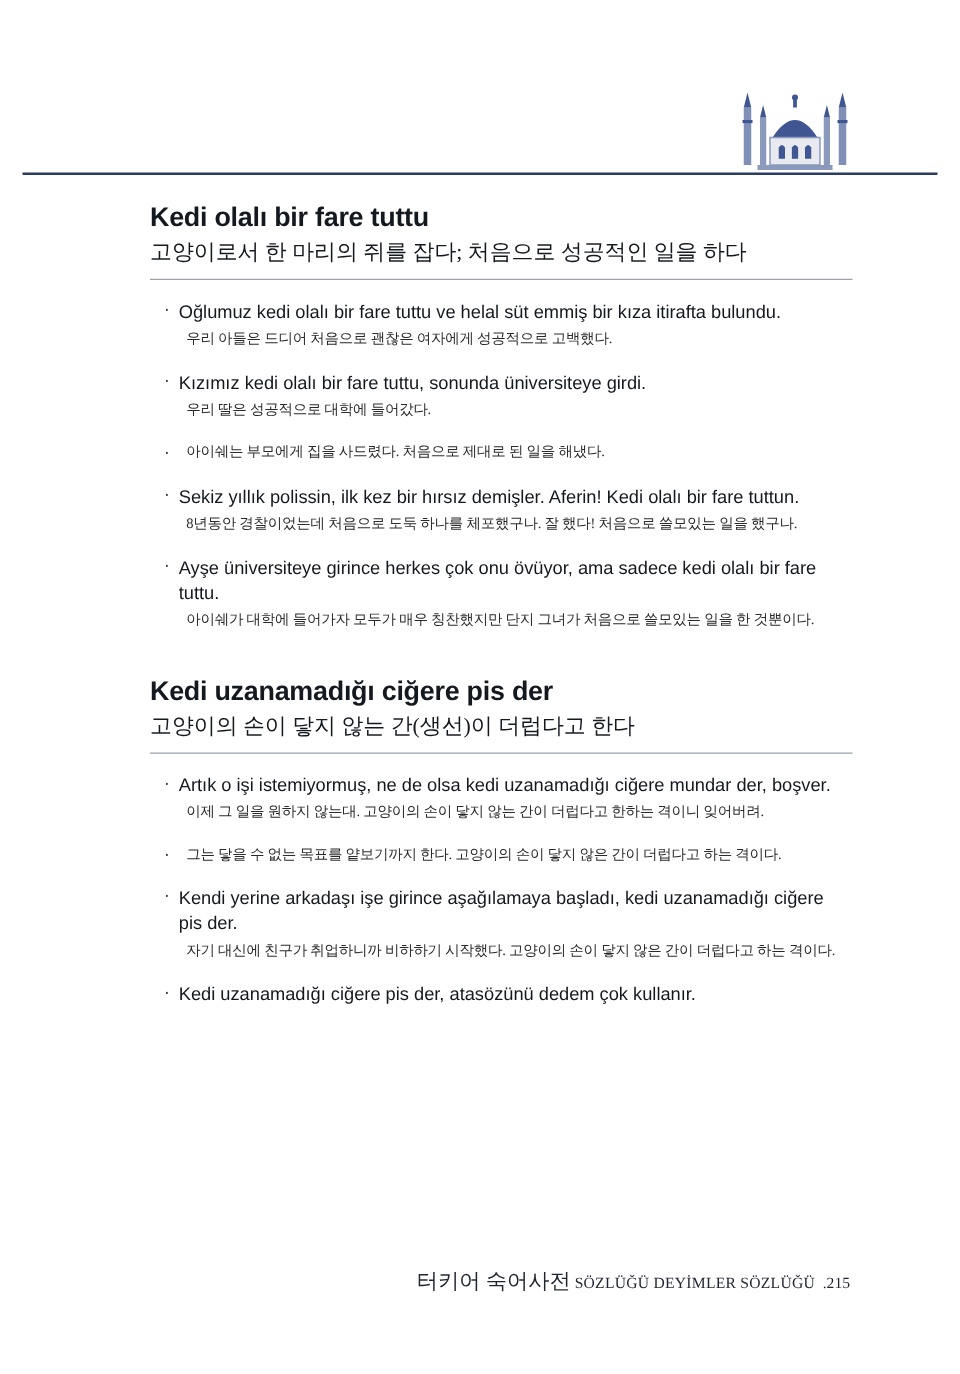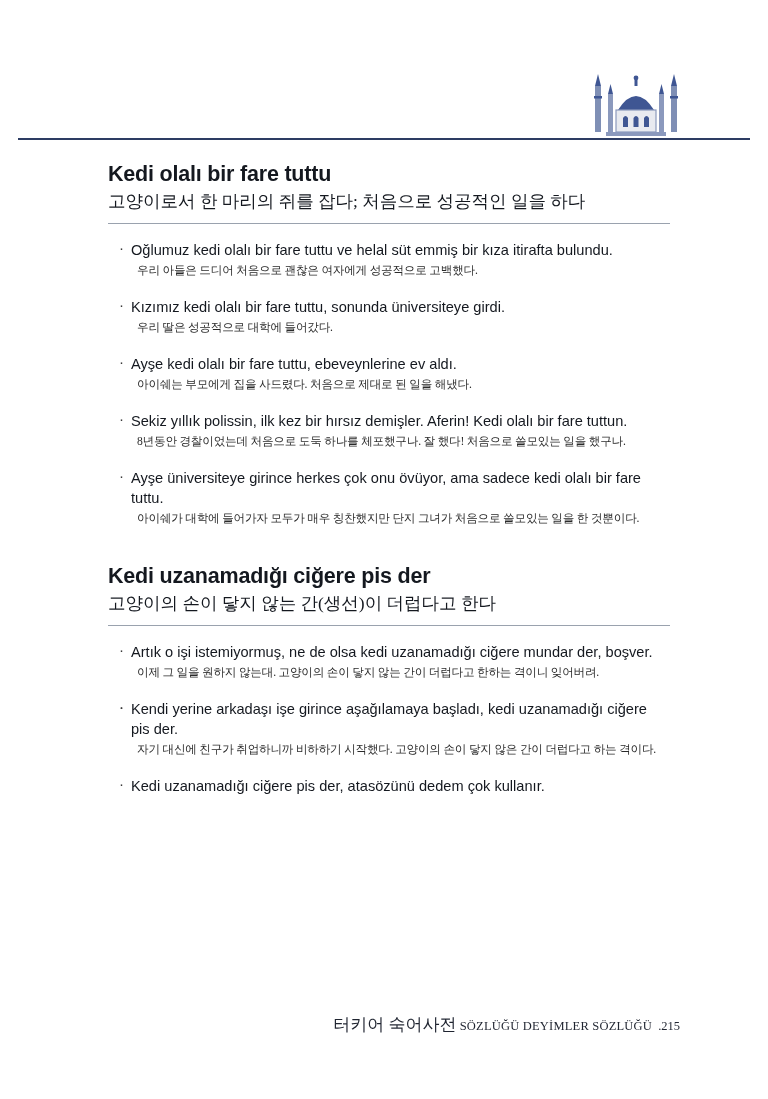--- a/index.html
+++ b/index.html
@@ -42,21 +42,21 @@
     left: 18px;
     right: 18px;
     top: 138px;
     height: 2px;
     background: #2d3c63;
   }
 
   
   .content {
     position: absolute;
-    left: 108px;
+    left: 120px;
     top: 162px;
     width: 562px;
   }
 
   .entry {
     margin-bottom: 4px;
   }
   .entry + .entry {
     margin-top: 36px;
   }
@@ -195,21 +195,20 @@
       <ul class="examples">
         <li>
           <div class="tr-line">Oğlumuz kedi olalı bir fare tuttu ve helal süt emmiş bir kıza itirafta bulundu.</div>
           <div class="ko-line">우리 아들은 드디어 처음으로 괜찮은 여자에게 성공적으로 고백했다.</div>
         </li>
         <li>
           <div class="tr-line">Kızımız kedi olalı bir fare tuttu, sonunda üniversiteye girdi.</div>
           <div class="ko-line">우리 딸은 성공적으로 대학에 들어갔다.</div>
         </li>
         <li>
-          <div class="tr-line">Ayşe kedi olalı bir fare tuttu, ebeveynlerine ev aldı.</div>
           <div class="ko-line">아이쉐는 부모에게 집을 사드렸다. 처음으로 제대로 된 일을 해냈다.</div>
         </li>
         <li>
           <div class="tr-line">Sekiz yıllık polissin, ilk kez bir hırsız demişler. Aferin! Kedi olalı bir fare tuttun.</div>
           <div class="ko-line">8년동안 경찰이었는데 처음으로 도둑 하나를 체포했구나. 잘 했다! 처음으로 쓸모있는 일을 했구나.</div>
         </li>
         <li>
           <div class="tr-line">Ayşe üniversiteye girince herkes çok onu övüyor, ama sadece kedi olalı bir fare tuttu.</div>
           <div class="ko-line">아이쉐가 대학에 들어가자 모두가 매우 칭찬했지만 단지 그녀가 처음으로 쓸모있는 일을 한 것뿐이다.</div>
         </li>
@@ -219,20 +218,21 @@
     <section class="entry">
       <h1 class="tr-title">Kedi uzanamadığı ciğere pis der</h1>
       <h2 class="ko-title">고양이의 손이 닿지 않는 간(생선)이 더럽다고 한다</h2>
       <hr class="title-rule">
       <ul class="examples">
         <li>
           <div class="tr-line">Artık o işi istemiyormuş, ne de olsa kedi uzanamadığı ciğere mundar der, boşver.</div>
           <div class="ko-line">이제 그 일을 원하지 않는대. 고양이의 손이 닿지 않는 간이 더럽다고 한하는 격이니 잊어버려.</div>
         </li>
         <li>
+          <div class="ko-line">그는 닿을 수 없는 목표를 얕보기까지 한다. 고양이의 손이 닿지 않은 간이 더럽다고 하는 격이다.</div>
         </li>
         <li>
           <div class="tr-line">Kendi yerine arkadaşı işe girince aşağılamaya  başladı,  kedi uzanamadığı ciğere pis der.</div>
           <div class="ko-line">자기 대신에 친구가 취업하니까 비하하기 시작했다. 고양이의 손이 닿지 않은 간이 더럽다고 하는 격이다.</div>
         </li>
         <li>
           <div class="tr-line">Kedi uzanamadığı ciğere pis der, atasözünü dedem çok kullanır.</div>
         </li>
       </ul>
     </section>

